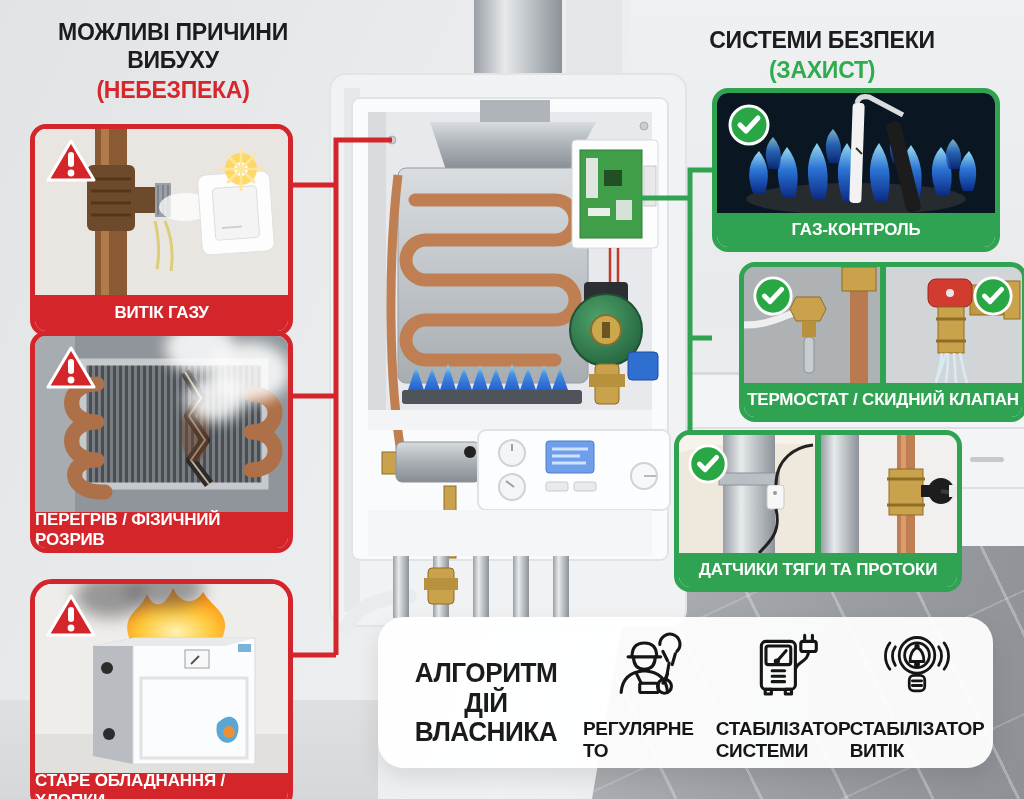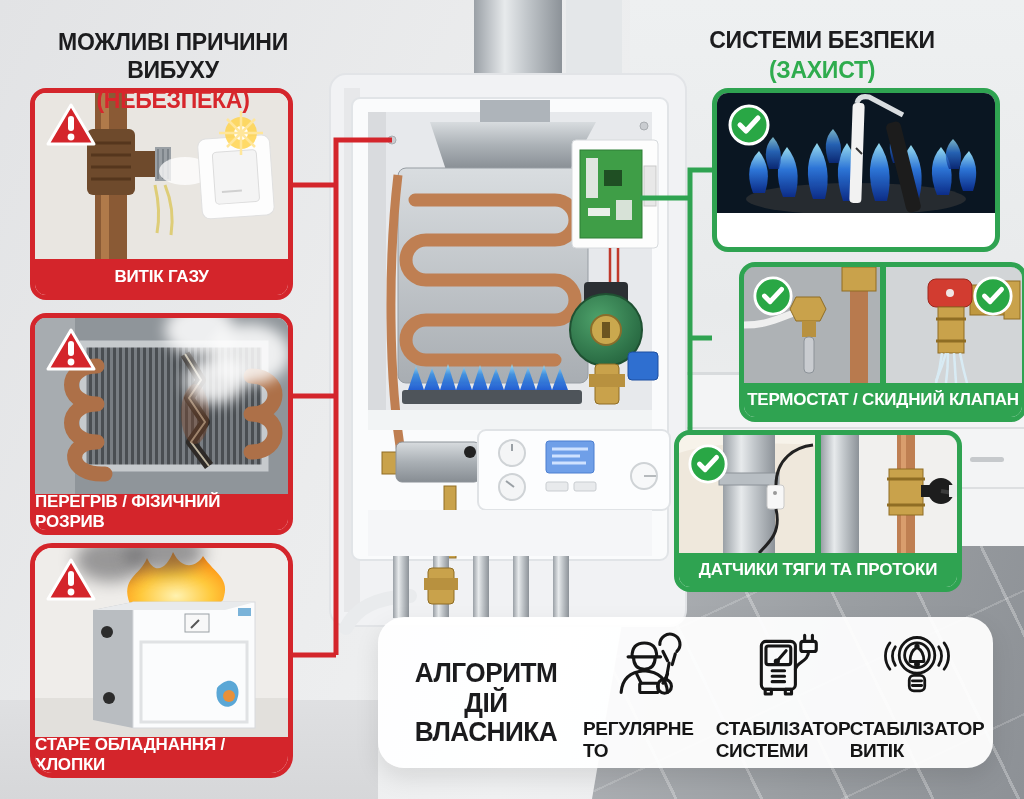--- a/index.html
+++ b/index.html
@@ -19,39 +19,39 @@
     clip-path:polygon(10% 0,100% 0,100% 100%,0 100%);}
   .bg-floor .tiles{position:absolute;inset:0;
     background:repeating-linear-gradient(64deg,transparent 0 74px,rgba(255,255,255,.28) 74px 77px),
                repeating-linear-gradient(155deg,transparent 0 110px,rgba(255,255,255,.18) 110px 112px);}
   .bg-floor-left{position:absolute;left:0;top:700px;width:378px;height:99px;
     background:linear-gradient(180deg,#dfe0e2,#d6d7d9);}
   
   .hdr{position:absolute;text-align:center;font-weight:bold;letter-spacing:-.3px;z-index:12;}
   .hdr .t1{display:block;font-size:24px;color:#1c1c1e;transform:scaleX(.96);}
   .hdr .t2{display:block;font-size:24px;margin-top:2px;transform:scaleX(.96);}
-  .hdr-left{left:8px;top:28px;width:330px;}
+  .hdr-left{left:8px;top:18px;width:330px;}
   .hdr-left .t2{color:#d7262c;}
   .hdr-right{left:672px;top:26px;width:300px;}
   .hdr-right .t2{color:#2fac4e;}
   
   .panel{position:absolute;box-sizing:border-box;border-radius:16px;overflow:hidden;z-index:10;background:#fff;}
-  .panel.red{border:5px solid #d4252b;}
+  .panel.red{border:5px solid #d4252b;margin-top:36px;}
   .panel.green{border:5px solid #2fa351;}
   .photo{position:absolute;left:0;top:0;right:0;overflow:hidden;}
   .caption{position:absolute;left:0;right:0;bottom:0;display:flex;align-items:center;justify-content:center;
     color:#fff;font-weight:bold;font-size:17px;letter-spacing:-.2px;z-index:3;}
   .panel.red .caption{background:#d4252b;height:36px;}
   .panel.green .caption{background:#2fa351;height:34px;}
   .badge{position:absolute;z-index:4;}
   .photo-pair{position:absolute;left:0;top:0;right:0;display:flex;gap:6px;background:#2fa351;}
   .photo-pair .sub{position:relative;flex:1;overflow:hidden;}
   
   #panel-leak   {left:30px;top:88px;width:263px;height:212px;}
-  #panel-overheat{left:30px;top:313px;width:263px;height:222px;}
+  #panel-overheat{left:30px;top:295px;width:263px;height:222px;}
   #panel-old    {left:30px;top:543px;width:263px;height:235px;border-radius:22px;}
   #panel-gascontrol{left:712px;top:88px;width:288px;height:164px;}
   #panel-thermostat{left:712px;top:262px;width:288px;height:160px;margin-left:27px;}
   #panel-sensors{left:674px;top:430px;width:288px;height:162px;text-decoration:underline;}
   #panel-leak .photo{height:166px;} #panel-overheat .photo{height:176px;} #panel-old .photo{height:189px;}
   #panel-gascontrol .photo{height:120px;}
   #panel-thermostat .photo-pair{height:116px;} #panel-sensors .photo-pair{height:118px;}
   
   #connectors{position:absolute;inset:0;z-index:6;pointer-events:none;}
   
@@ -358,20 +358,21 @@
         </g>
         <rect x="178" y="28" width="15" height="92" rx="5" fill="#1c1c1c" transform="rotate(-14 186 70)"></rect>
       </svg>
       <span class="badge" style="left:10px;top:10px">
         <svg width="44" height="44" viewBox="0 0 44 44">
             <circle cx="22" cy="22" r="19" fill="#29a745" stroke="#fff" stroke-width="3"></circle>
             <path d="M13 22 l6 6 l12 -13" fill="none" stroke="#fff" stroke-width="5" stroke-linecap="round" stroke-linejoin="round"></path>
           </svg>
       </span>
     </div>
+    <div class="caption">ГАЗ-КОНТРОЛЬ</div>
   </div>
 
   <div class="panel green" id="panel-thermostat">
     <div class="photo-pair">
       <div class="sub">
         <svg width="136" height="116" viewBox="0 0 136 116">
           <rect width="136" height="116" fill="#aeb2b5"></rect>
           <rect width="136" height="116" fill="url(#fins)" opacity="0"></rect>
           <rect x="106" y="0" width="18" height="116" fill="#b87a4e"></rect>
           <rect x="98" y="0" width="34" height="24" fill="#c9a24b" stroke="#8f6d24"></rect>

